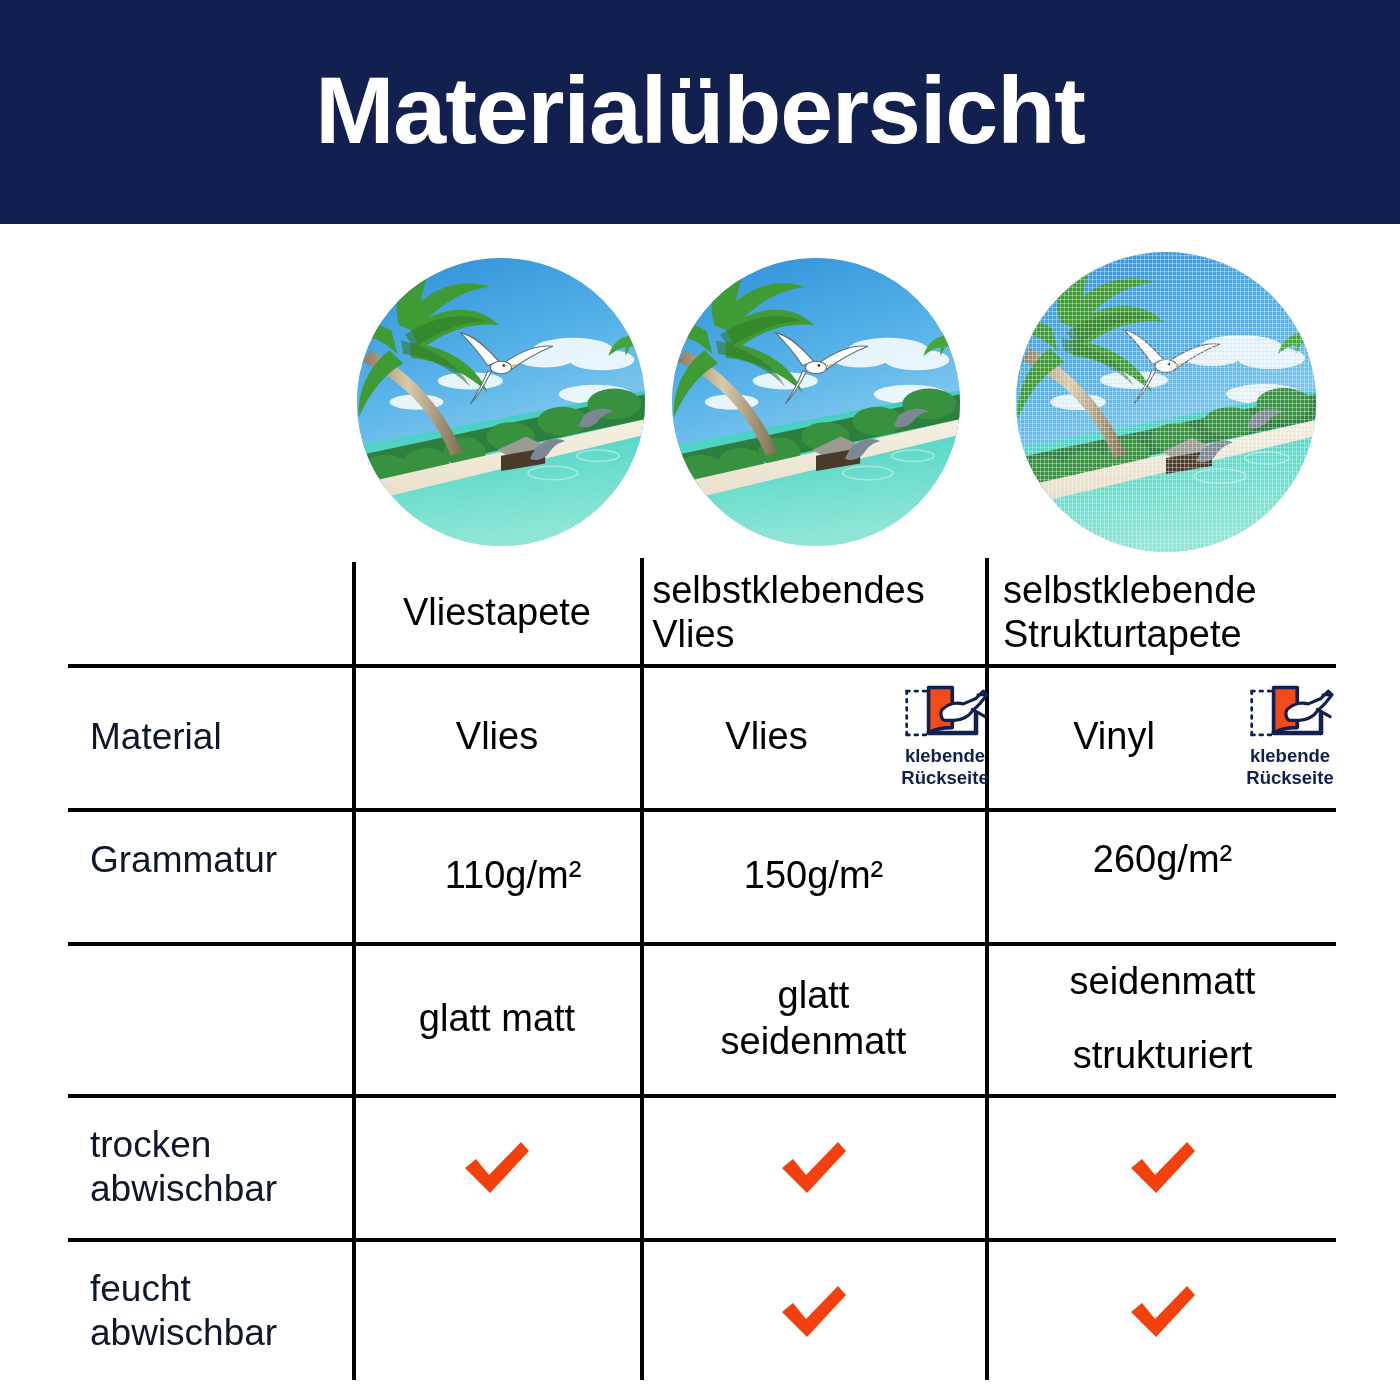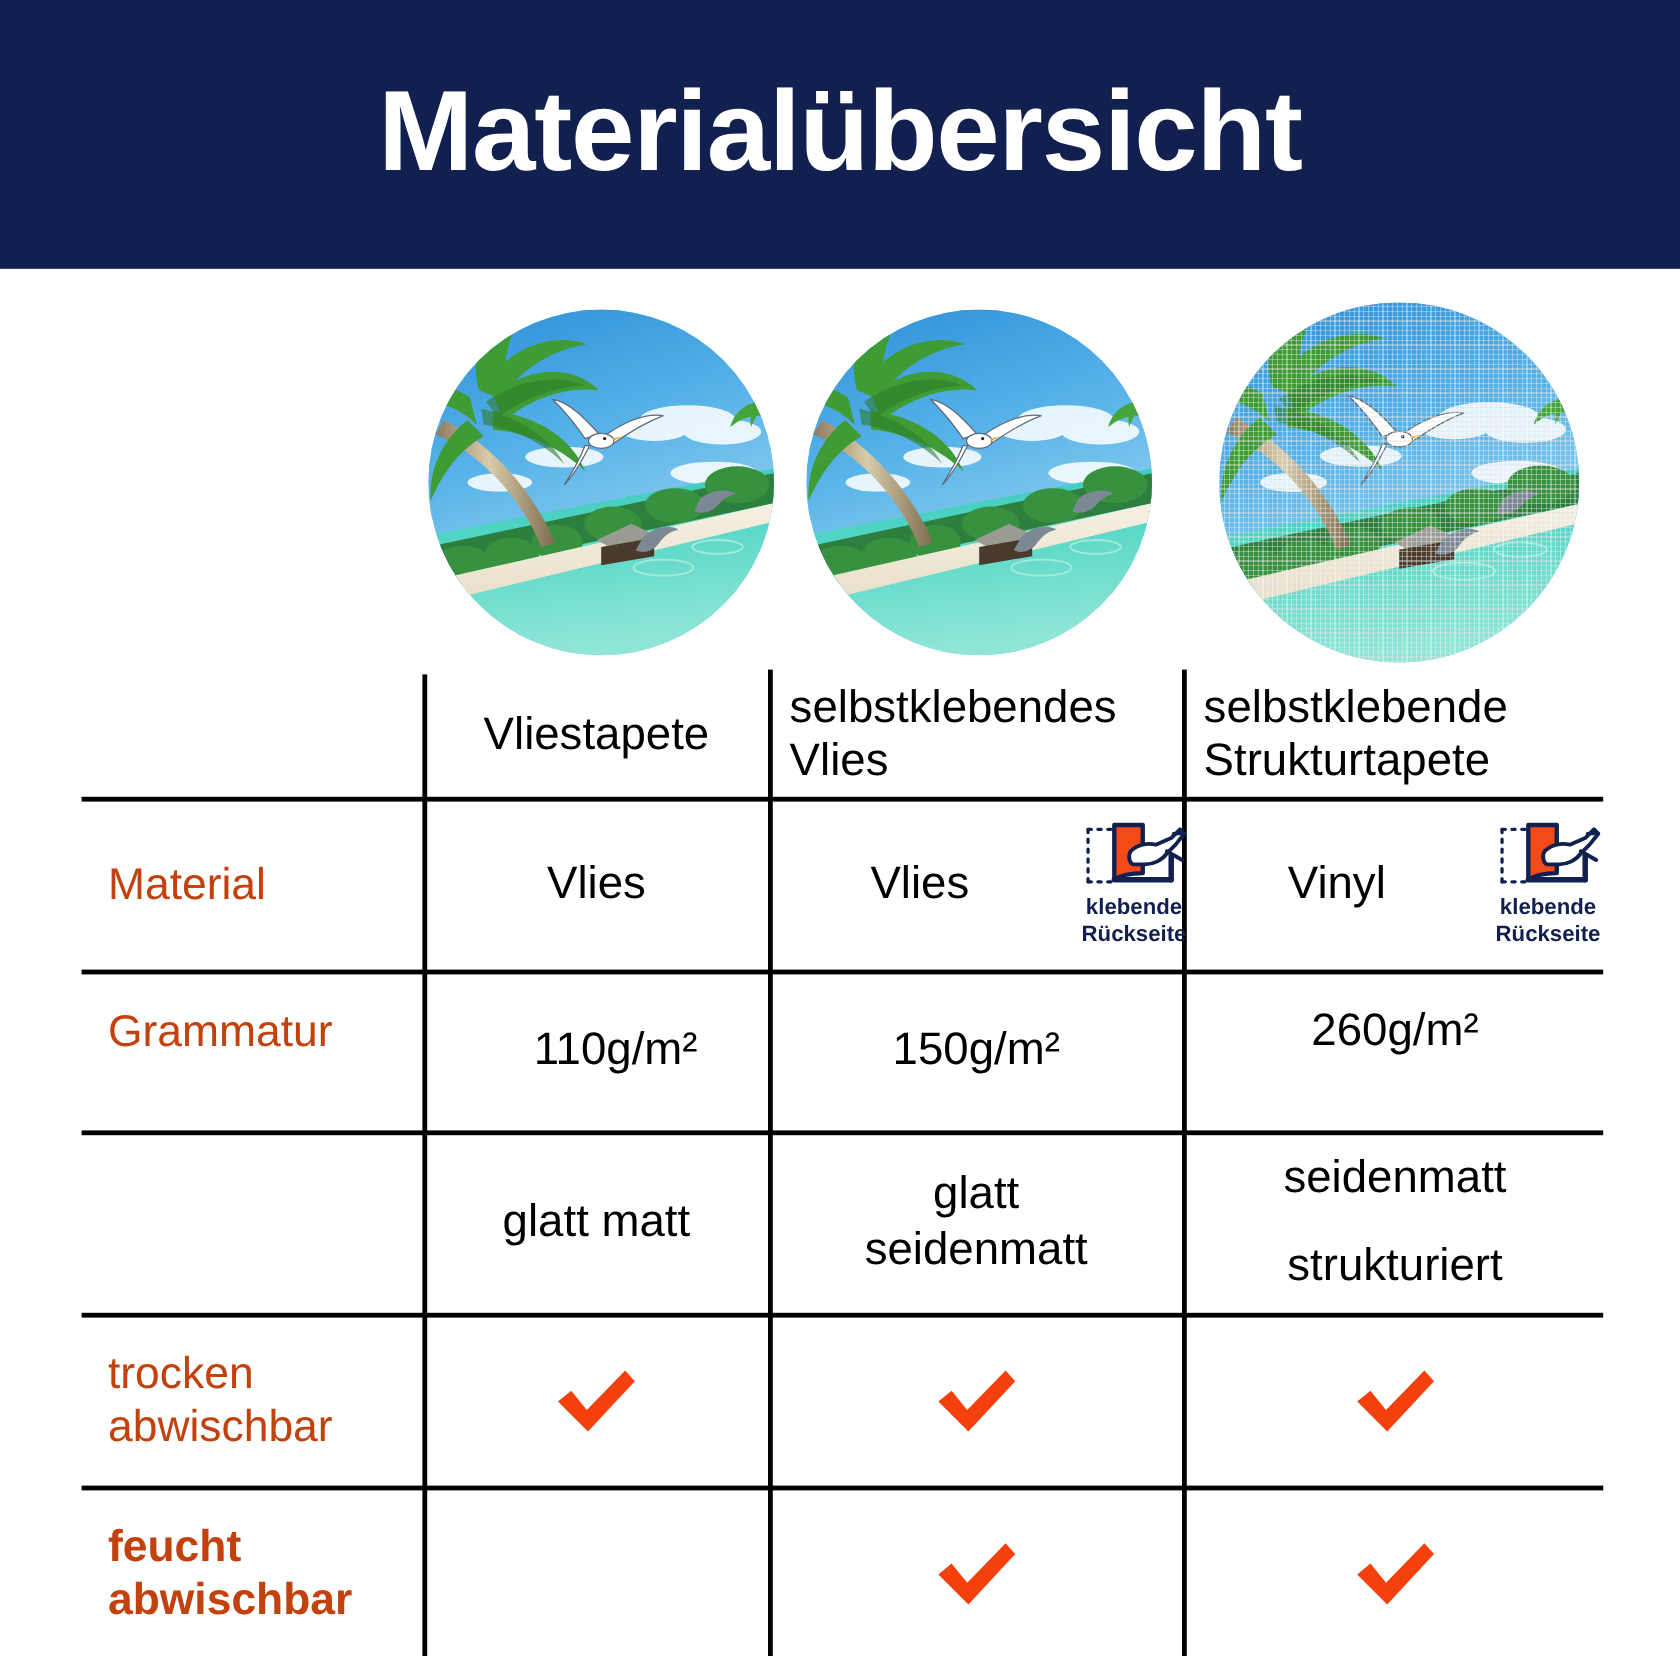--- a/index.html
+++ b/index.html
@@ -84,21 +84,21 @@
   }
   .cell {
     position: absolute;
     box-sizing: border-box;
     display: flex;
     align-items: center;
   }
   .row-label {
     font-size: 37px;
     line-height: 1.18;
-    color: #c2410c;
+    color: #0f172a;
     padding-left: 22px;
     justify-content: flex-start;
   }
   .col-head {
     font-size: 38px;
     line-height: 1.16;
     color: #000;
   }
   .col-head.center { justify-content: center; }
   .col-head.left   { justify-content: flex-start; padding-left: 14px; }
@@ -425,21 +425,21 @@
   <div class="hline" style="left:0px;   top:678px; width:1268px;"></div>
 
   <div class="vline" style="left:284px; top:2px;  height:818px;"></div>
   <div class="vline" style="left:572px; top:-2px; height:822px;"></div>
   <div class="vline" style="left:917px; top:-2px; height:822px;"></div>
 
   <div class="cell col-head center" style="left:288px; top:2px; width:282px; height:100px;">
     <span>Vliestapete</span>
   </div>
 
-  <div class="cell col-head left" style="left:576px; top:2px; width:339px; height:100px;">
+  <div class="cell col-head left" style="left:544px; top:2px; width:339px; height:100px;justify-content:center;">
     <span style="display:block;">
       <span style="display:block;">selbstklebendes</span>
       <span style="display:block;">Vlies</span>
     </span>
   </div>
 
   <div class="cell col-head left" style="left:921px; top:2px; width:347px; height:100px;">
     <span style="display:block;">
       <span style="display:block;">selbstklebende</span>
       <span style="display:block;">Strukturtapete</span>
@@ -546,21 +546,21 @@
       <path d="M5 31 L16 22 L29 38 L61 5 L69 14 L30 56 Z" fill="#f4400c"></path>
     </svg>
   </div>
   <div class="cell val" style="left:921px; top:538px; width:347px; height:138px; justify-content:center;">
     <svg class="check" viewBox="0 0 74 60">
       <path d="M5 31 L16 22 L29 38 L61 5 L69 14 L30 56 Z" fill="#f4400c"></path>
     </svg>
   </div>
 
   <div class="cell row-label" style="left:0px; top:682px; width:282px; height:138px;">
-    <span style="display:block;font-weight:bold;">
+    <span style="display:block;">
       <span style="display:block;">feucht</span>
       <span style="display:block;">abwischbar</span>
     </span>
   </div>
   <div class="cell val" style="left:288px; top:682px; width:282px; height:138px;"></div>
   <div class="cell val" style="left:576px; top:682px; width:339px; height:138px; justify-content:center;">
     <svg class="check" viewBox="0 0 74 60">
       <path d="M5 31 L16 22 L29 38 L61 5 L69 14 L30 56 Z" fill="#f4400c"></path>
     </svg>
   </div>

